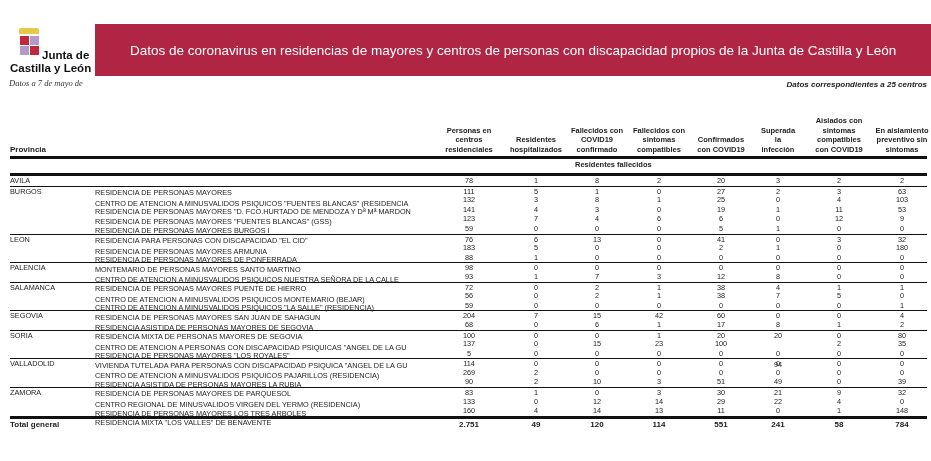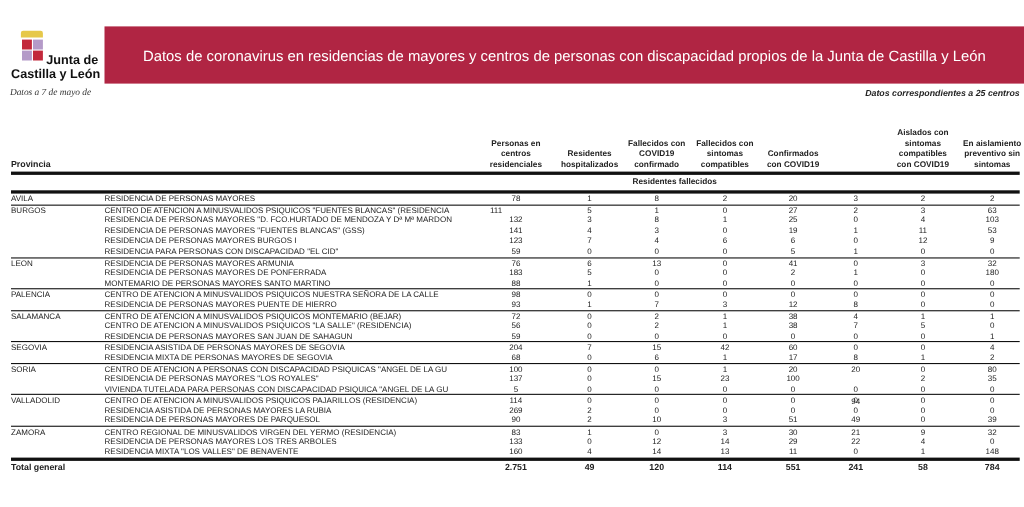--- a/index.html
+++ b/index.html
@@ -29,21 +29,21 @@
     .hdr .prov-h { position: absolute; left: 0; bottom: 2px; font-size: 8px; font-weight: bold; }
     .hcol { position: absolute; bottom: 2px; font-size: 7.5px; font-weight: bold; text-align: center; line-height: 9.5px; white-space: pre-line; }
     .rule-thick { height: 3px; background: #111; }
     .fallecidos { height: 14px; position: relative; }
     .fallecidos span { position: absolute; left: 565px; top: 1px; font-size: 7.5px; font-weight: bold; }
 
     .row { position: relative; height: 9.6px; font-size: 7.3px; line-height: 9.6px; white-space: nowrap; }
     .row.group-start { border-top: 1px solid #111; }
     .cell { position: absolute; top: 0; }
     .c-prov { left: 0; }
-    .c-name { left: 85px; width: 347px; overflow: hidden; }
+    .c-name { left: 85px; width: 347px; overflow: hidden; margin-top: 12px; }
     .num { text-align: center; width: 40px; margin-left: -20px; }
 
     .total { position: relative; height: 12px; border-top: 3px solid #111; font-size: 8px; font-weight: bold; line-height: 11px; }
   </style>
 </head>
 <body>
 
 <div class="logo">
   <div class="crest">
     <div class="crown"></div>
@@ -72,20 +72,23 @@
       <div class="hcol" style="left: 491px; width: 70px;">Residentes
 hospitalizados</div>
       <div class="hcol" style="left: 552px; width: 70px;">Fallecidos con
 COVID19
 confirmado</div>
       <div class="hcol" style="left: 614px; width: 70px;">Fallecidos con
 sintomas
 compatibles</div>
       <div class="hcol" style="left: 676px; width: 70px;">Confirmados
 con COVID19</div>
+      <div class="hcol" style="left: 733px; width: 70px;">Superada
+la
+infección</div>
       <div class="hcol" style="left: 794px; width: 70px;">Aislados con
 sintomas
 compatibles
 con COVID19</div>
       <div class="hcol" style="left: 857px; width: 70px;">En aislamiento
 preventivo sin
 sintomas</div>
     </div>
   <div class="rule-thick"></div>
   <div class="fallecidos">
@@ -101,21 +104,21 @@
         <span class="cell num" style="left: 587px;">8</span>
         <span class="cell num" style="left: 649px;">2</span>
         <span class="cell num" style="left: 711px;">20</span>
         <span class="cell num" style="left: 768px;">3</span>
         <span class="cell num" style="left: 829px;">2</span>
         <span class="cell num" style="left: 892px;">2</span>
       </div>
       <div class="row group-start">
         <span class="cell c-prov">BURGOS</span>
         <span class="cell c-name">CENTRO DE ATENCION A MINUSVALIDOS PSIQUICOS "FUENTES BLANCAS" (RESIDENCIA</span>
-        <span class="cell num" style="left: 441px;">111</span>
+        <span class="cell num" style="left: 459px;">111</span>
         <span class="cell num" style="left: 526px;">5</span>
         <span class="cell num" style="left: 587px;">1</span>
         <span class="cell num" style="left: 649px;">0</span>
         <span class="cell num" style="left: 711px;">27</span>
         <span class="cell num" style="left: 768px;">2</span>
         <span class="cell num" style="left: 829px;">3</span>
         <span class="cell num" style="left: 892px;">63</span>
       </div>
       <div class="row">
         <span class="cell c-prov"></span>

